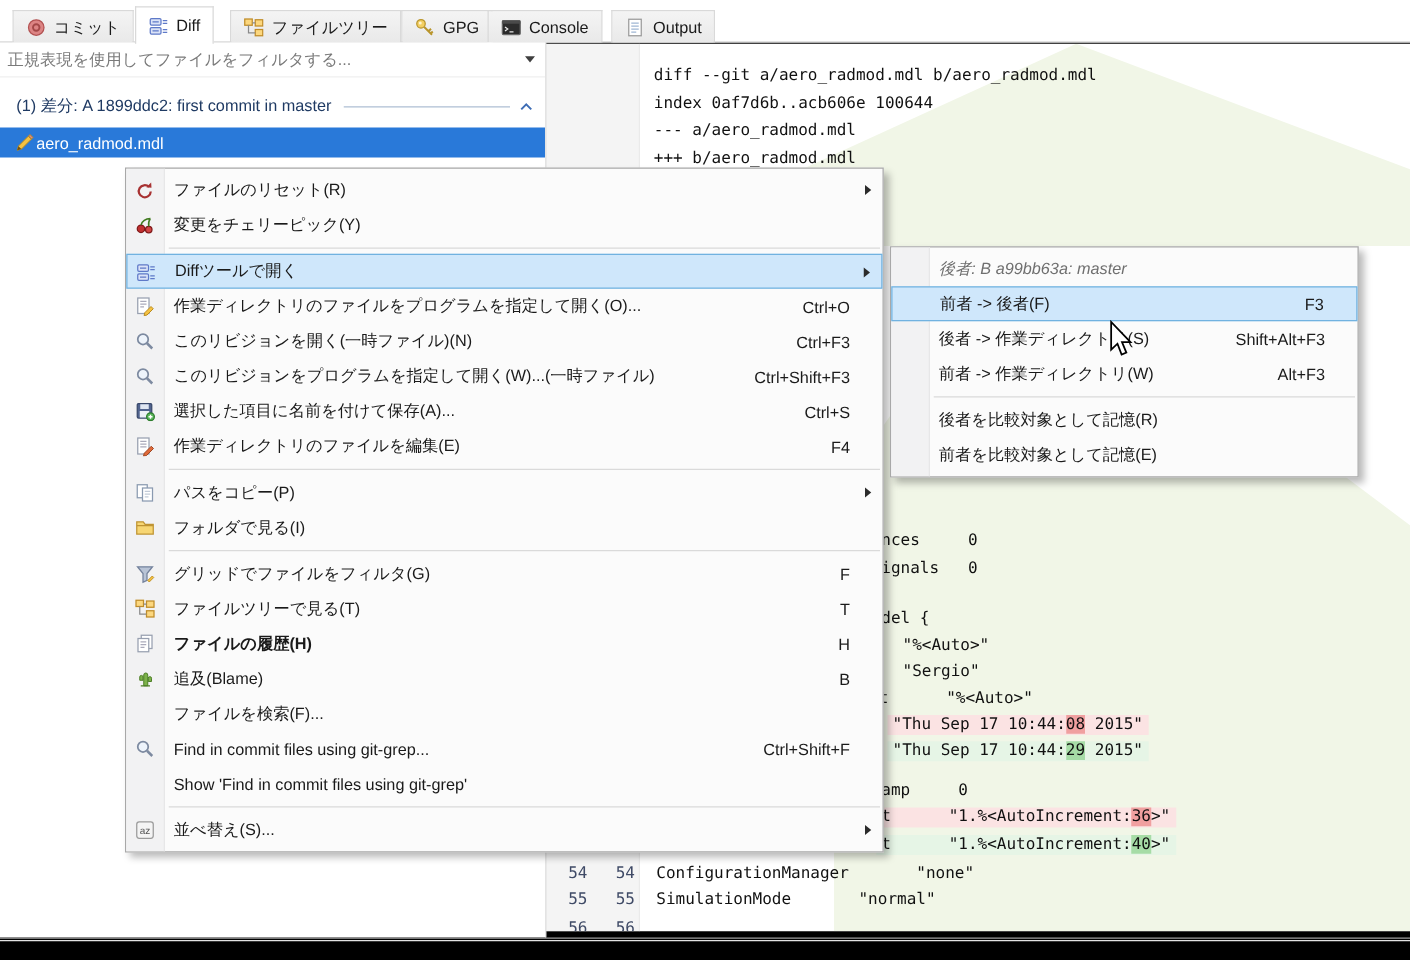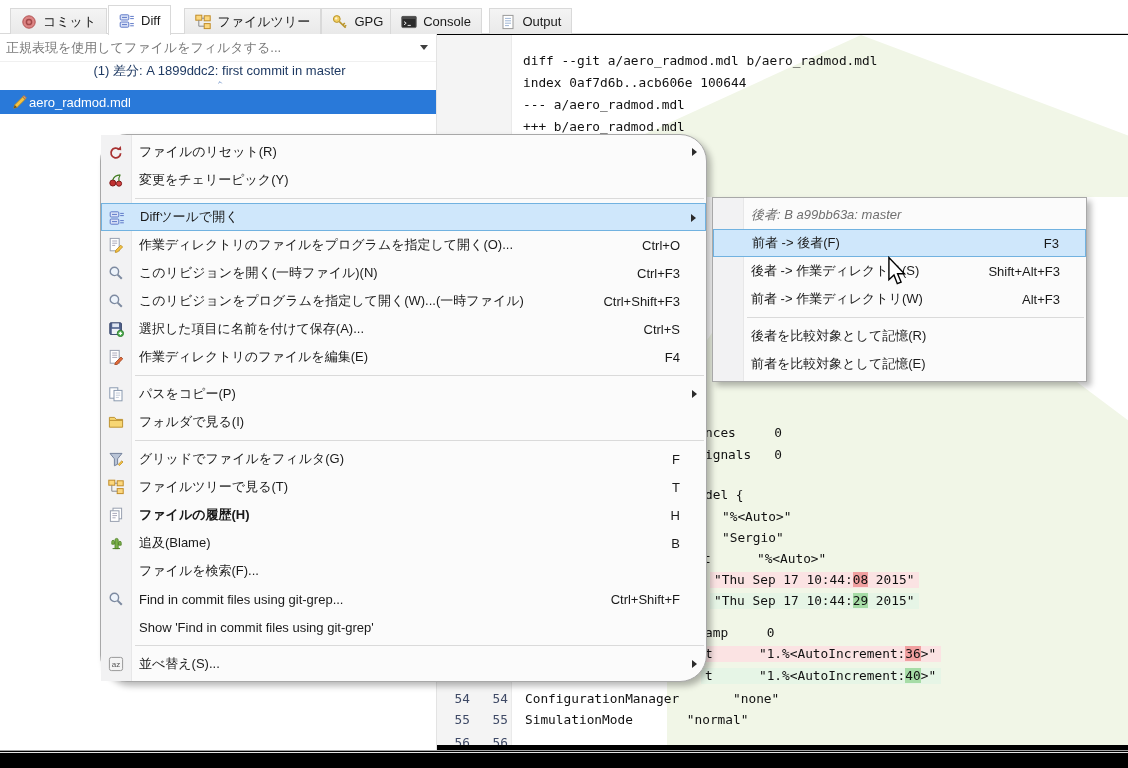--- a/index.html
+++ b/index.html
@@ -18,22 +18,22 @@
 
   
   #left-panel{position:absolute;left:0;top:34px;width:437px;height:716px;background:#fff;
               border-right:1px solid #e3e3e3;box-sizing:border-box;}
   #filter-row{position:relative;height:27px;background:#fff;border-bottom:1px solid #f0f0f0;}
   #filter-placeholder{position:absolute;left:6px;top:5px;color:#7a7a7a;}
   #filter-drop{position:absolute;right:3px;top:4px;width:18px;height:19px;display:flex;
                align-items:center;justify-content:center;}
   #filter-drop .tri{width:0;height:0;border-left:4px solid transparent;border-right:4px solid transparent;
                     border-top:5px solid #3f3f3f;}
-  #group-header{position:relative;height:22px;display:flex;align-items:center;
-                padding:0 10px 0 13px;color:#1f3a63;flex-direction:column;}
+  #group-header{position:relative;margin-top:12px;height:22px;display:flex;align-items:center;
+                padding:0 10px 0 13px;color:#1f3a63;}
   #group-header .gh-line{flex:1;border-top:1px solid #aebfd4;margin:0 8px 0 10px;height:0;}
   #file-row{position:relative;margin-top:6px;height:24px;display:flex;align-items:center;
             background:#2979d9;color:#fff;padding-left:12px;gap:1px;}
   #file-row .ficon{width:16px;height:16px;}
 
   
   #diff-panel{position:absolute;left:437px;top:35px;width:691px;height:710px;background:#fff;overflow:hidden;}
   .wm{position:absolute;background:#f1f6e7;z-index:0;}
   #gutter{position:absolute;left:0;top:0;width:75px;height:710px;background:#f4f4f4;
           border-right:1px solid #eaeaea;box-sizing:border-box;z-index:1;}
@@ -176,21 +176,21 @@
         <div class="lnum" style="left: 38px; top: 676px;">55</div>
         <div class="codeline" style="left: 88px; top: 676px;">SimulationMode       "normal"</div>
         <div class="lnum" style="left: 0px; top: 699px;">56</div>
         <div class="lnum" style="left: 38px; top: 699px;">56</div>
       </div>
   </div>
 
   <div id="bottom-line"></div>
   <div id="bottom-line2"></div>
 
-  <div class="menu" id="context-menu" style="left:100px;top:134px;width:607px;border-radius:27px;">
+  <div class="menu" id="context-menu" style="left:100px;top:134px;width:607px;">
     <div class="gutterstrip"></div>
   <div class="menu-item">
         <span class="mi-icon"><svg width="16" height="16" viewBox="0 0 16 16" xmlns="http://www.w3.org/2000/svg">
             <path d="M12.6 9.2a4.8 4.8 0 1 1-1.4-3.6" fill="none" stroke="#a83232" stroke-width="1.8"></path>
             <path d="M12.9 2l.3 4.2-4.2-.5z" fill="#a83232"></path>
           </svg></span>
         <span class="mi-label">ファイルのリセット(R)</span>
         <span class="mi-arrow"></span>
       </div>
       <div class="menu-item">

